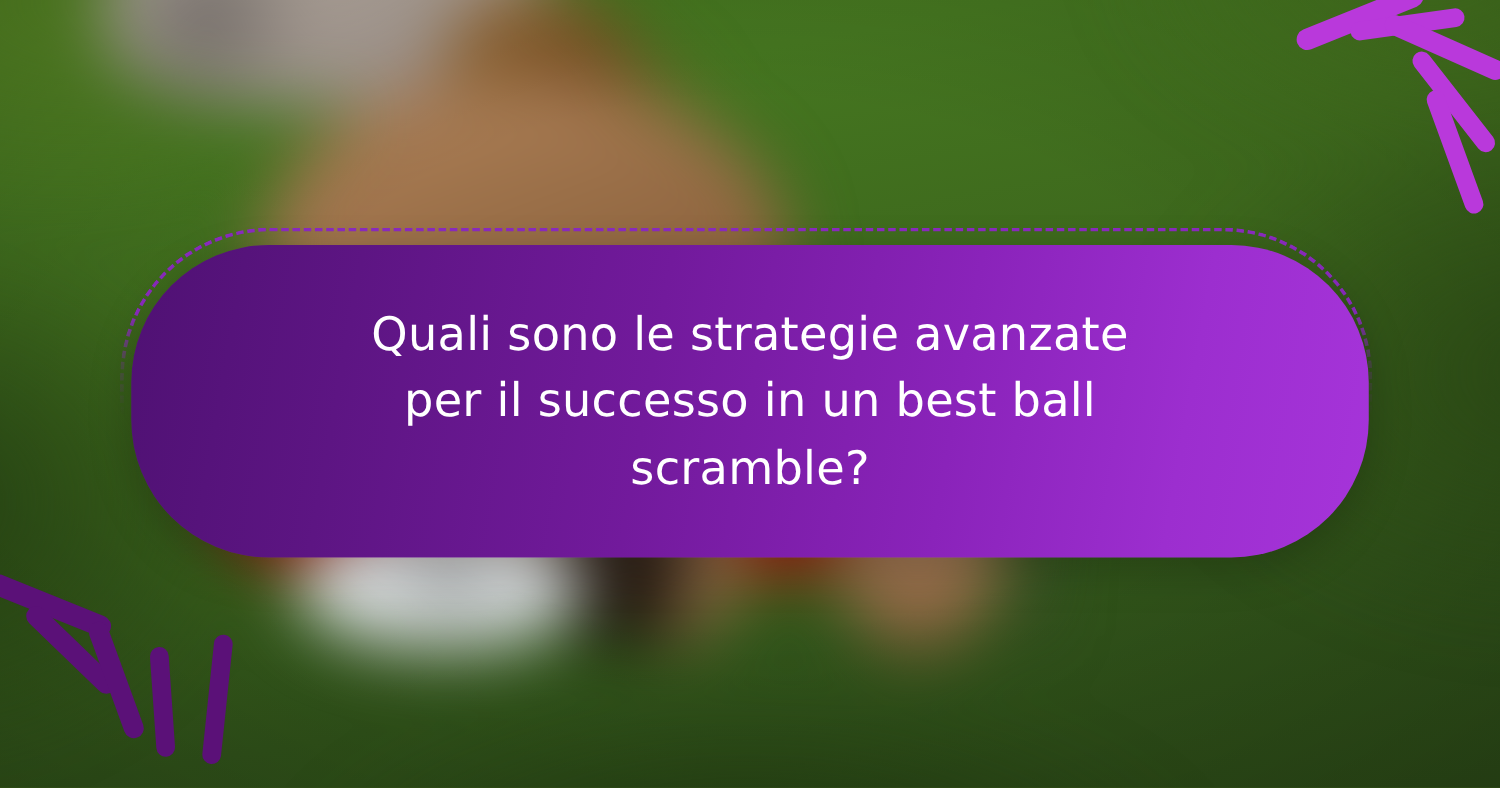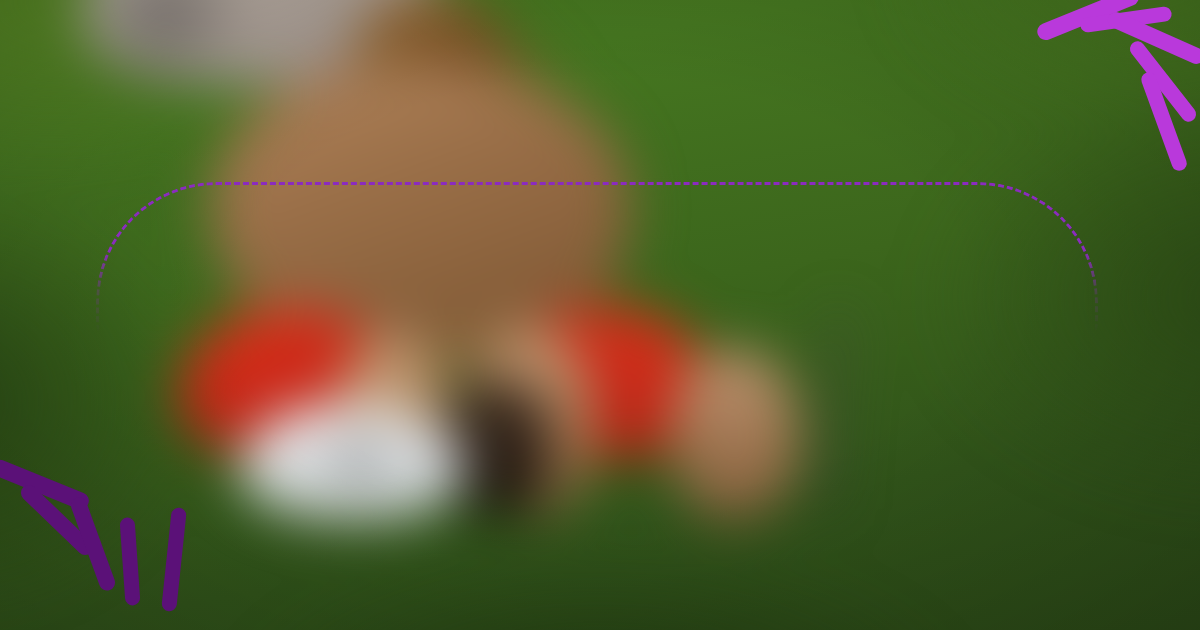--- a/index.html
+++ b/index.html
@@ -250,14 +250,17 @@
   <div class="burst burst-bl" id="burst-bl">
       <div class="ray" style="width: 104px; height: 17px; left: -12px; top: 8px; background: rgb(91, 17, 120); transform: rotate(22deg);"></div>
       <div class="ray" style="width: 94px; height: 16px; left: 10px; top: 44px; background: rgb(91, 17, 120); transform: rotate(44deg);"></div>
       <div class="ray" style="width: 98px; height: 16px; left: 44px; top: 68px; background: rgb(91, 17, 120); transform: rotate(70deg);"></div>
       <div class="ray" style="width: 88px; height: 15px; left: 86px; top: 86px; background: rgb(91, 17, 120); transform: rotate(86deg);"></div>
       <div class="ray" style="width: 104px; height: 15px; left: 122px; top: 84px; background: rgb(91, 17, 120); transform: rotate(96deg);"></div>
     </div>
 
   <div class="dash-outline"></div>
 
+  <div class="card">
+    <h1 class="card-title">Quali sono le strategie avanzate per il successo in un best ball scramble?</h1>
+  </div>
 
 </div>
 
 </body></html>

